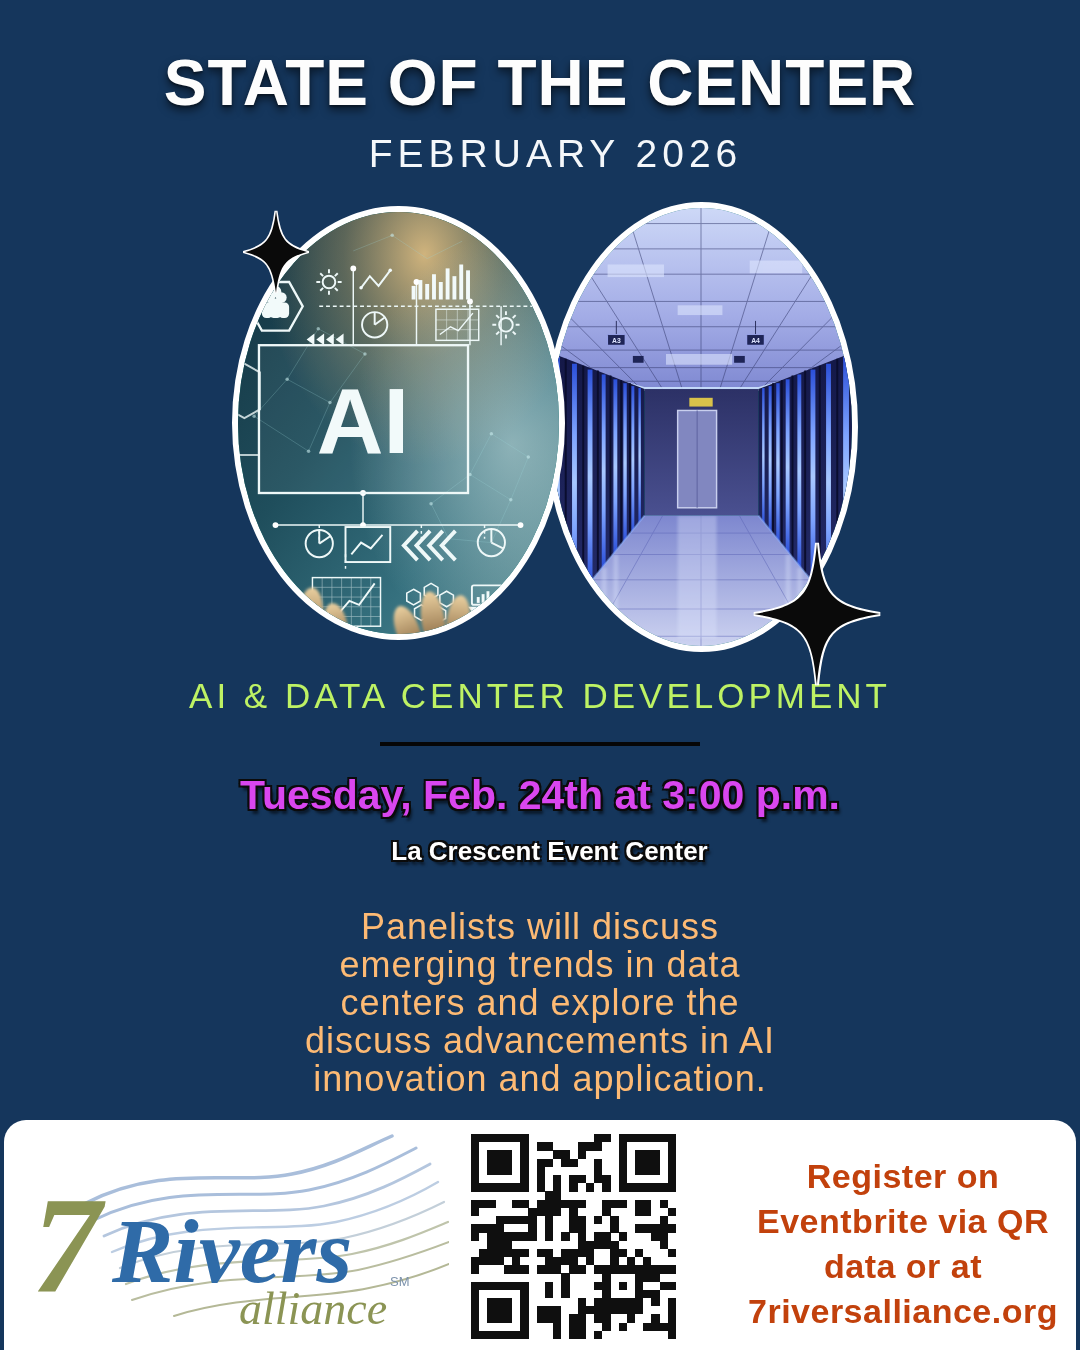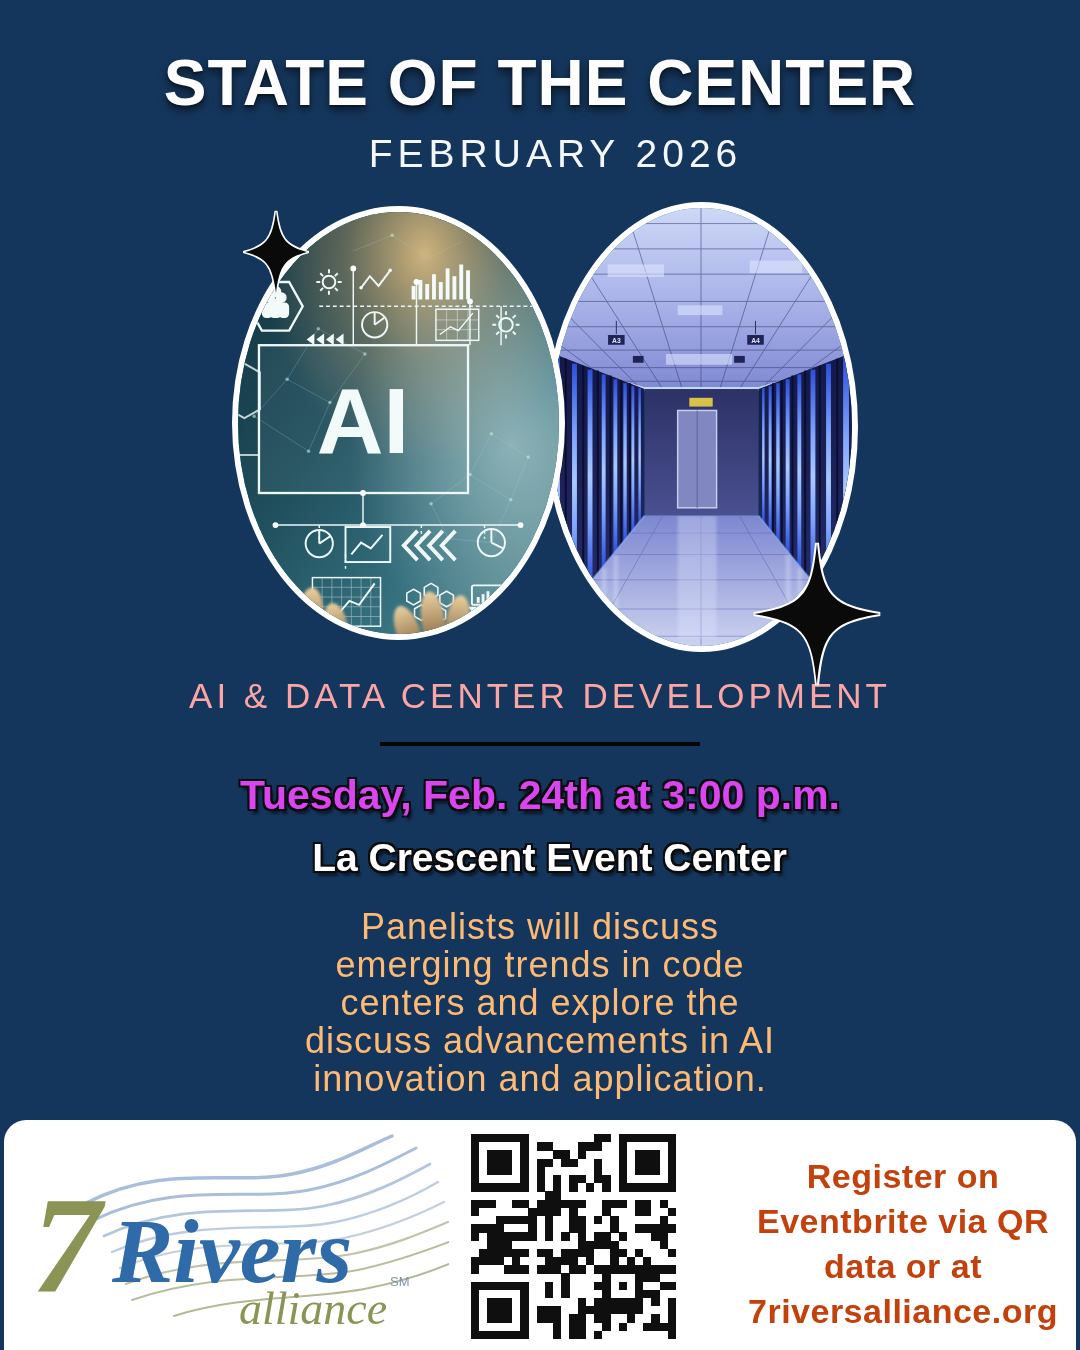--- a/index.html
+++ b/index.html
@@ -18,29 +18,29 @@
     top:132px;font-size:39px;font-weight:400;color:#f4f7fa;letter-spacing:5px;margin-left:31px;
   }
   .oval{position:absolute;border:6px solid #ffffff;border-radius:50%;overflow:hidden;box-sizing:border-box;background:#0f766e;}
   .oval svg{display:block;width:100%;height:100%;}
   .oval-left{left:232px;top:206px;width:333px;height:434px;z-index:3;}
   .oval-right{left:545px;top:202px;width:313px;height:450px;z-index:2;}
   .sparkle{position:absolute;z-index:4;}
   .sparkle-1{left:243px;top:209px;width:66px;height:86px;}
   .sparkle-2{left:751px;top:540px;width:132px;height:148px;}
   .tagline{
-    top:676px;font-size:35px;font-weight:400;color:#fca5a5;letter-spacing:4px;
+    top:676px;font-size:35px;font-weight:400;color:#bef264;letter-spacing:4px;
   }
   .divider{top:742px;left:380px;width:320px;height:4px;background:#060606;}
   .datetime{
     top:772px;font-size:41px;font-weight:700;color:#d946ef;
     text-shadow:-2px -2px 0 #0b0b0b,2px -2px 0 #0b0b0b,-2px 2px 0 #0b0b0b,2px 2px 0 #0b0b0b,3px 5px 3px rgba(0,0,0,.55);
   }
   .venue{
-    top:836px;font-size:39px;font-weight:700;color:#ffffff;
+    top:836px;font-size:26px;font-weight:700;color:#ffffff;
     text-shadow:-2px -2px 0 #0b0b0b,2px -2px 0 #0b0b0b,-2px 2px 0 #0b0b0b,2px 2px 0 #0b0b0b,3px 5px 3px rgba(0,0,0,.55);
     padding-left:19px;
   }
   .description{top:908px;font-size:36px;line-height:38px;color:#fdba74;letter-spacing:1px;}
   .footer-panel{
     top:1120px;left:4px;width:1072px;height:260px;background:#ffffff;border-radius:22px;
   }
   .logo-svg{position:absolute;left:20px;top:14px;width:425px;height:205px;}
   .qr-svg{position:absolute;left:463px;top:10px;width:213px;height:213px;background:#ffffff;}
   .register{
@@ -421,21 +421,21 @@
     <path d="M66 3 C71 55 80 66 129 74 C80 82 71 93 66 145 C61 93 52 82 3 74 C52 66 61 55 66 3 Z" fill="#0a0a0a" stroke="#ffffff" stroke-width="4" paint-order="stroke"></path>
   </svg>
 
   <div class="abs ctr tagline">AI &amp; DATA CENTER DEVELOPMENT</div>
   <div class="abs divider"></div>
   <div class="abs ctr datetime">Tuesday, Feb. 24th at 3:00 p.m.</div>
   <div class="abs ctr venue">La Crescent Event Center</div>
 
   <div class="abs ctr description">
     <div>Panelists will discuss</div>
-    <div>emerging trends in code</div>
+    <div>emerging trends in data</div>
     <div>centers and explore the</div>
     <div>discuss advancements in AI</div>
     <div>innovation and application.</div>
   </div>
 
   <div class="abs footer-panel">
 
     <svg class="logo-svg" viewBox="0 0 425 205">
       <g fill="none" stroke-linecap="round">
         <path d="M60 70 C140 28 210 52 268 40 C310 32 340 14 368 2" stroke="#a9bedb" stroke-width="3.5"></path>

